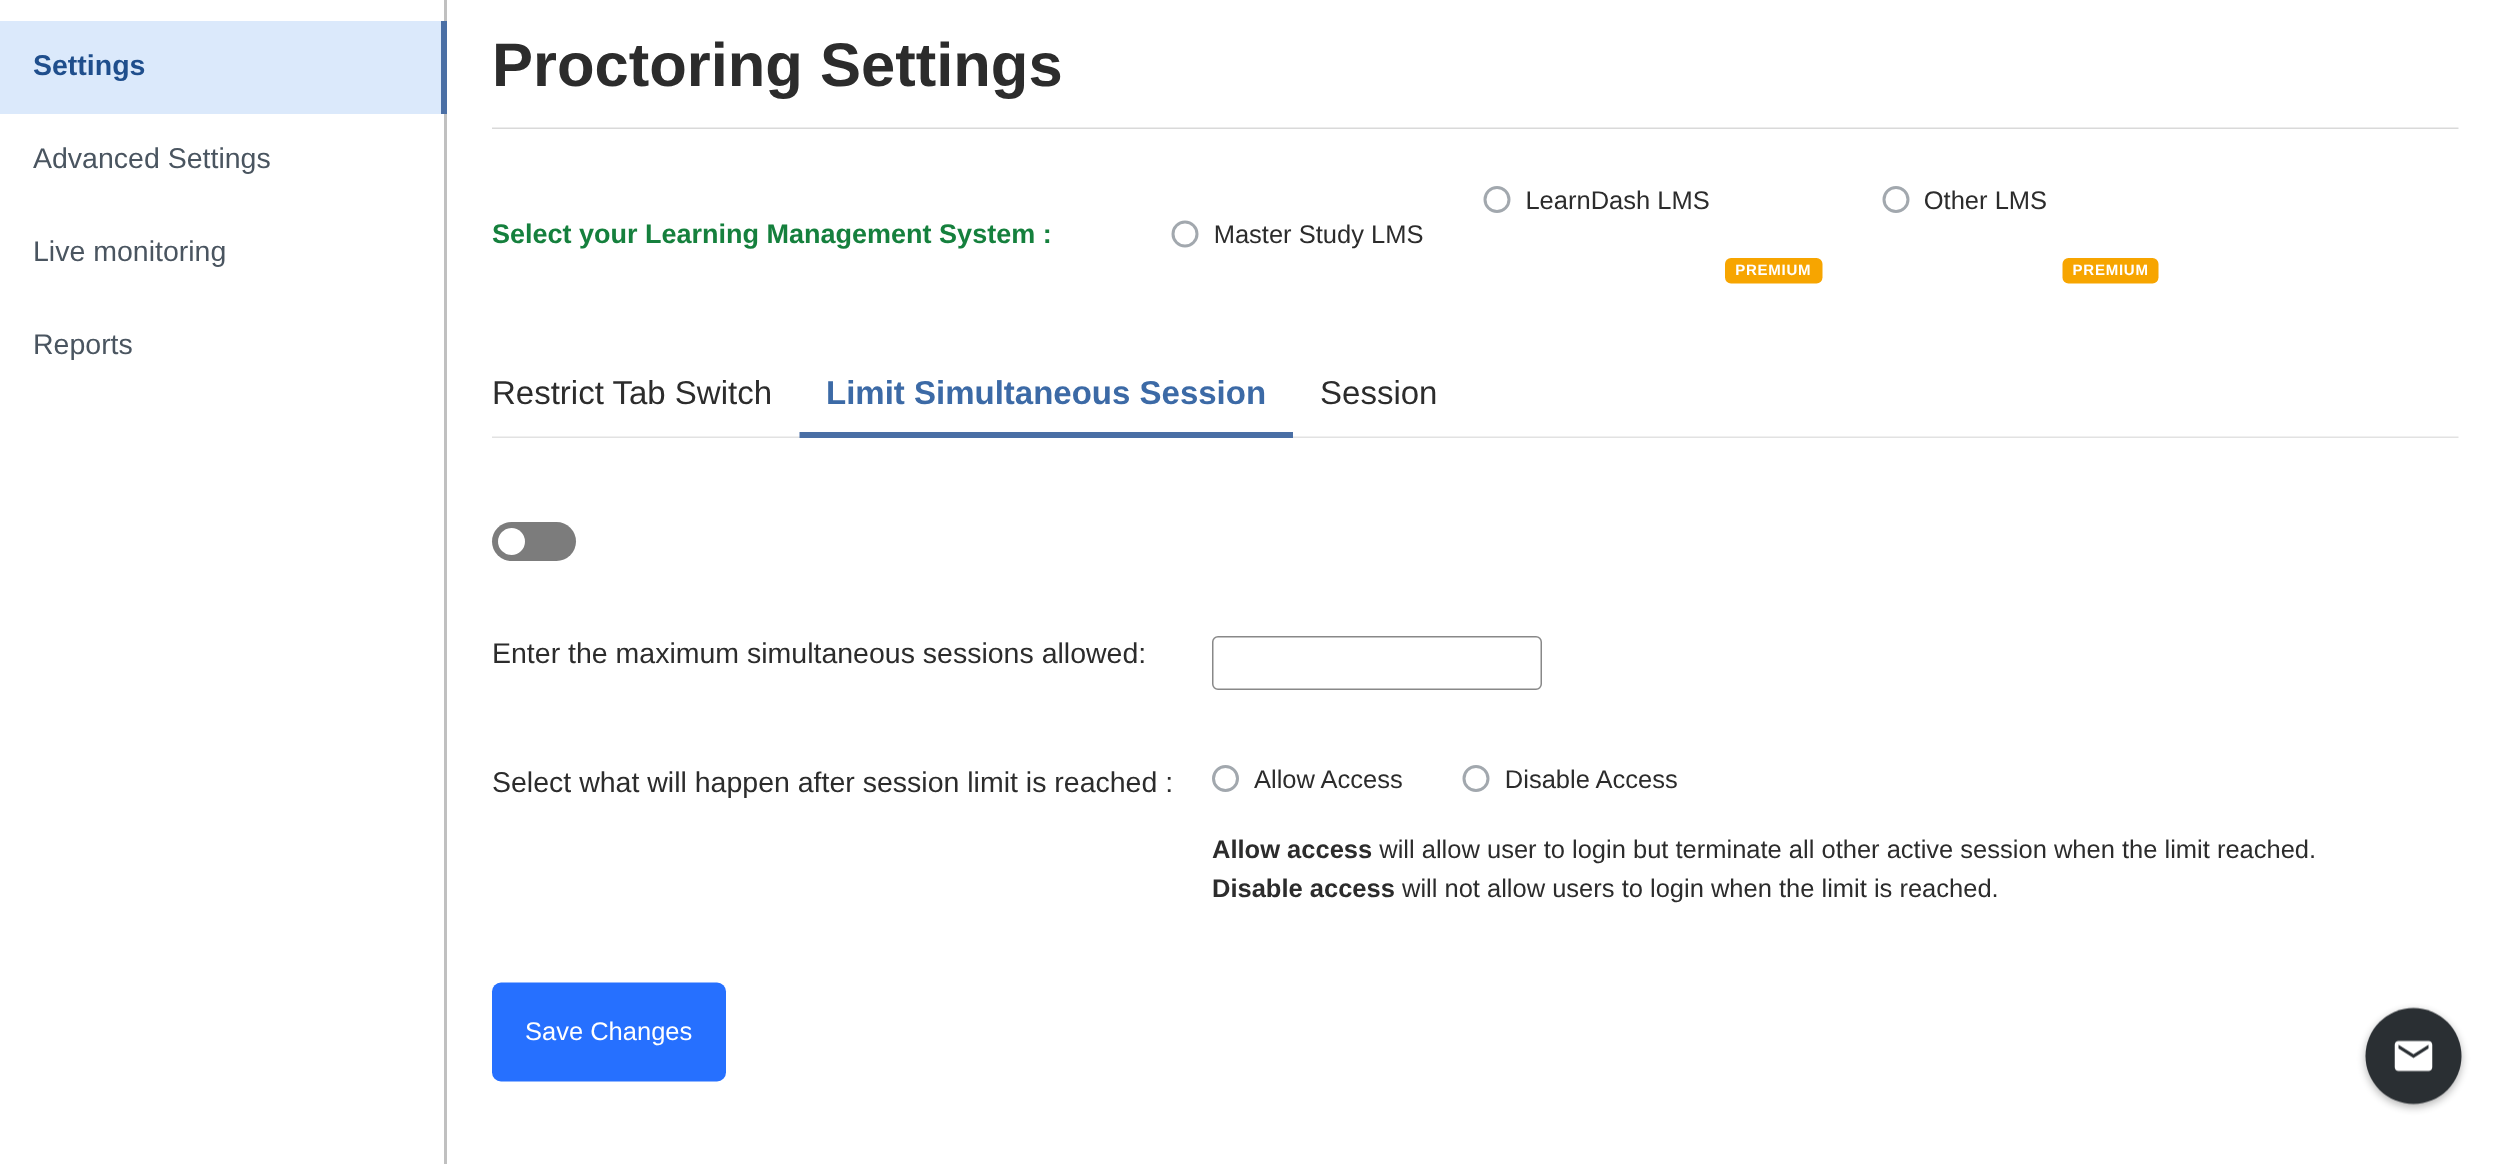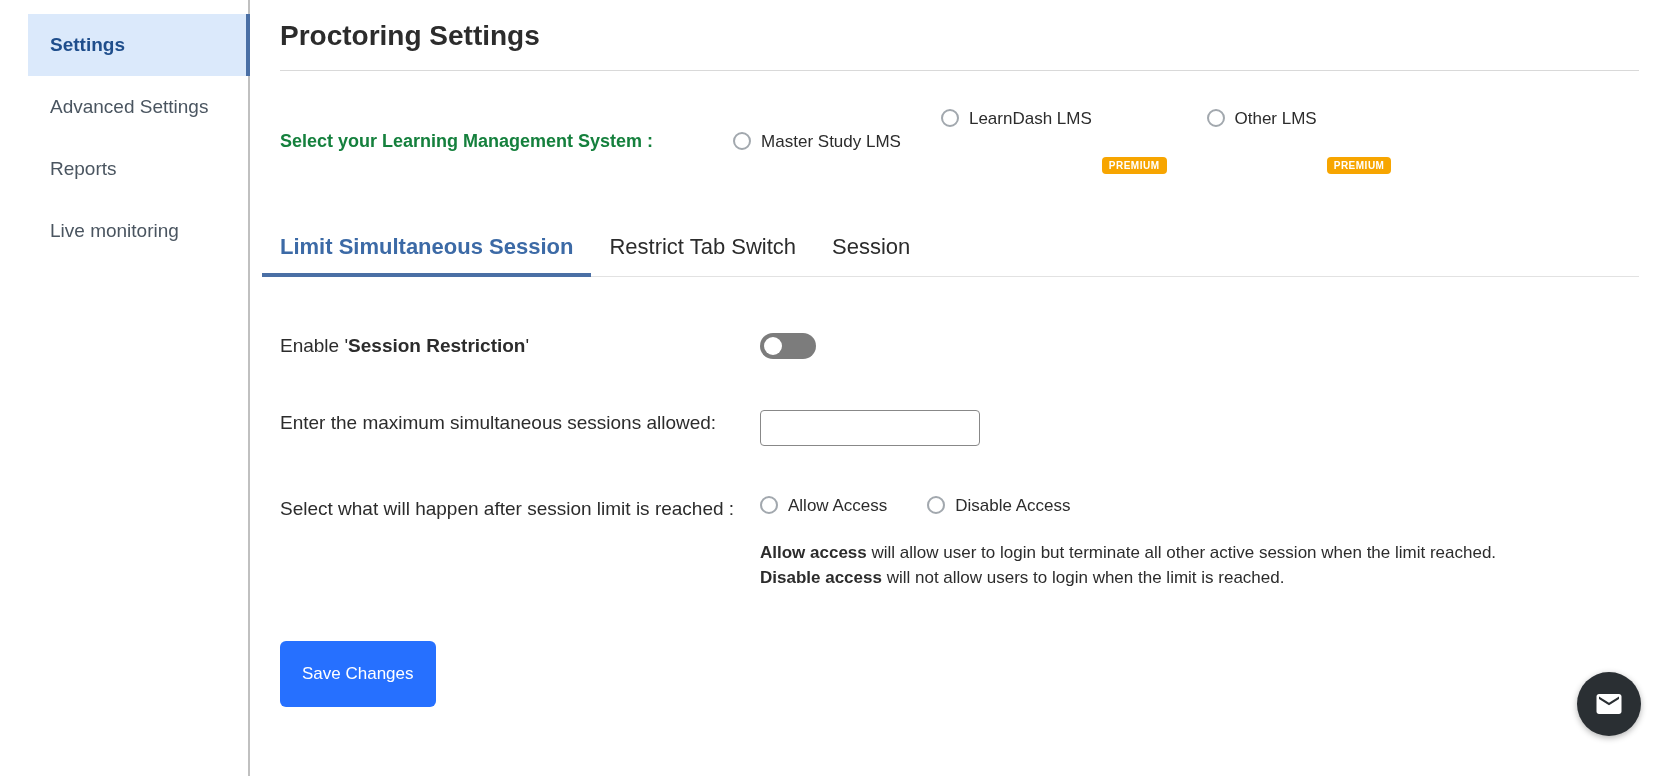--- a/index.html
+++ b/index.html
@@ -10,26 +10,25 @@
     color: #1d2327;
     background: #ffffff;
     height: 100%;
   }
   .page {
     display: flex;
     min-height: 100%;
     position: relative;
   }
   .sidebar {
-    width: 250px;
+    width: 298px;
     flex-shrink: 0;
     border-right: 2px solid #c0c0c0;
     padding-top: 14px;
     padding-bottom: 20px;
-    padding-left: 28px;
   }
   .sidebar-item {
     padding: 20px 22px;
     font-size: 19px;
     color: #4a5560;
     cursor: pointer;
     font-weight: 400;
   }
   .sidebar-item.active {
     background: #dbe9fb;
@@ -37,21 +36,21 @@
     font-weight: 600;
     border-right: 4px solid #4a6fa5;
     margin-right: -2px;
   }
   .main {
     flex: 1;
     padding: 10px 30px 40px 30px;
     min-width: 0;
   }
   .page-title {
-    font-size: 28px;
+    font-size: 41px;
     font-weight: 600;
     color: #2c2c2c;
     margin: 10px 0 18px;
   }
   .title-hr {
     border: none;
     border-top: 1px solid #d9d9d9;
     margin: 0 0 38px 0;
   }
   .lms-row {
@@ -197,22 +196,22 @@
   .fab svg { fill: #ffffff; }
   b { font-weight: 700; }
 </style>
 </head>
 <body>
 
 <div class="page">
   <div class="sidebar">
     <div class="sidebar-item active">Settings</div>
     <div class="sidebar-item">Advanced Settings</div>
+    <div class="sidebar-item">Live monitoring</div>
     <div class="sidebar-item">Reports</div>
-    <div class="sidebar-item">Live monitoring</div>
   </div>
 
   <div class="main">
     <h1 class="page-title">Proctoring Settings</h1>
     <hr class="title-hr">
 
     <div class="lms-row">
       <span class="lms-label">Select your Learning Management System :</span>
 
       <label class="lms-option">
@@ -227,29 +226,26 @@
       </label>
 
       <label class="lms-option">
         <span class="radio-circle"></span>
         <span>Other LMS</span>
         <span class="badge-premium">PREMIUM</span>
       </label>
     </div>
 
     <div class="tabs">
+      <div class="tab">Restrict Tab Switch</div>
       <div class="tab active">Limit Simultaneous Session</div>
-      <div class="tab">Restrict Tab Switch</div>
       <div class="tab">Session</div>
     </div>
 
     <div class="setting-row">
-      <div class="setting-label">
-        <span>Enable '</span><b>Session Restriction</b><span>'</span>
-      </div>
       <div class="setting-control">
         <div class="toggle">
           <div class="knob"></div>
         </div>
       </div>
     </div>
 
     <div class="setting-row">
       <div class="setting-label">Enter the maximum simultaneous sessions allowed:</div>
       <div class="setting-control">

